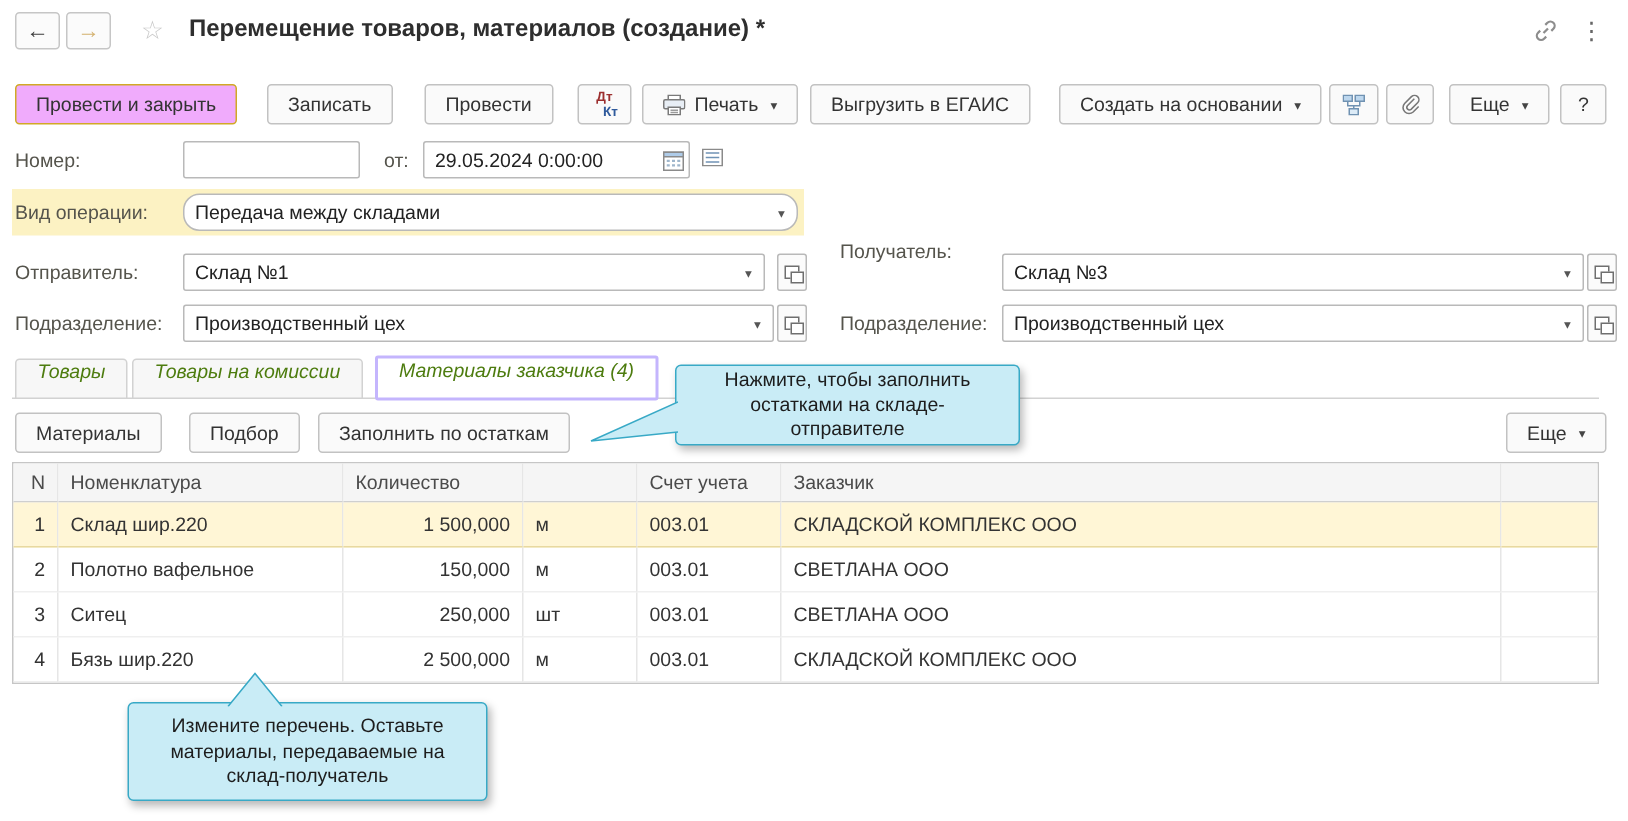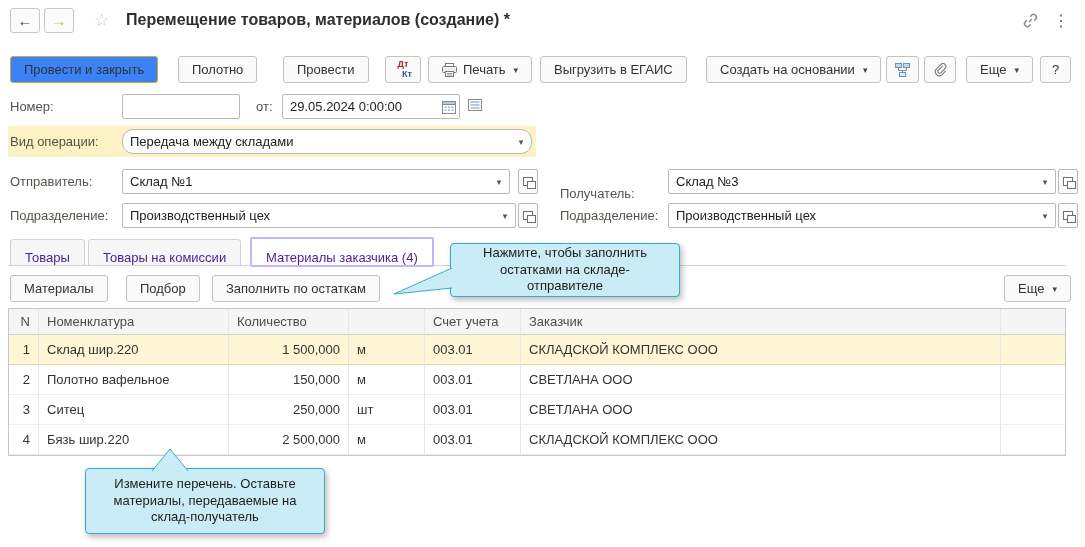--- a/index.html
+++ b/index.html
@@ -10,38 +10,38 @@
   
   .nav-btn { position:absolute; width:30px; height:25px; background:#fbfbfb; border:1px solid #c6c6c6; border-radius:3px; cursor:pointer; font-size:14px; line-height:1; display:flex; align-items:center; justify-content:center; }
   .arrow-back { color:#3b3b3b; font-size:15px; }
   .arrow-fwd { color:#d4b271; font-size:15px; }
   .star { position:absolute; color:#c9c9c9; font-size:17px; cursor:pointer; }
   .title { position:absolute; font-size:16px; font-weight:bold; color:#2e2e2e; white-space:nowrap; }
   .dots { position:absolute; color:#666; font-size:16px; cursor:pointer; }
 
   
   .btn { position:absolute; height:27px; display:inline-flex; align-items:center; gap:6px; padding:0 13px; background:#fafafa; border:1px solid #c2c2c2; border-radius:3px; font-family:inherit; font-size:13px; color:#333; cursor:pointer; white-space:nowrap; }
-  .btn.yellow { background:#3b82f6; border-color:#d1a926; }
+  .btn.yellow { background:#f0abfc; border-color:#d1a926; }
   .btn .dd { font-size:9px; color:#444; margin-left:2px; }
   .dtkt { display:flex; flex-direction:column; line-height:1; font-size:9px; color:#9c2f2f; font-weight:bold; }
   .dtkt .kt { margin-left:8px; margin-top:1px; color:#2f5a9c; }
 
   
   .lbl { position:absolute; color:#55544c; white-space:nowrap; }
   .field { position:absolute; height:25px; border:1px solid #b9b9b9; background:#fff; display:flex; align-items:stretch; border-radius:2px; }
   .field input { flex:1; min-width:0; border:0; outline:0; padding:0 7px; font:inherit; color:#222; background:transparent; }
   .fld-btn { width:20px; display:flex; align-items:center; justify-content:center; cursor:pointer; color:#555; background:transparent; border:0; font-size:9px; }
   .open-btn { position:absolute; width:20px; height:25px; border:1px solid #b9b9b9; background:#fbfbfb; border-radius:2px; display:flex; align-items:center; justify-content:center; cursor:pointer; }
   .open-ic { width:10px; height:9px; border:1px solid #6f6f6f; background:#fff; position:relative; }
   .open-ic::after { content:""; position:absolute; right:-4px; bottom:-4px; width:7px; height:6px; border:1px solid #6f6f6f; background:#fff; }
   .op-band { position:absolute; background:#fcf2c3; }
   .bare-ic { position:absolute; background:transparent; border:0; cursor:pointer; display:flex; align-items:center; justify-content:center; }
 
   
-  .tab { position:absolute; top:239px; height:27px; display:flex; align-items:flex-end; padding:0 14px; background:#f7f7f7; border:1px solid #d2d2d2; border-radius:3px 3px 0 0; color:#4c1d95; cursor:pointer; white-space:nowrap; }
+  .tab { position:absolute; top:239px; height:27px; display:flex; align-items:flex-start; padding:0 14px; background:#f7f7f7; border:1px solid #d2d2d2; border-radius:3px 3px 0 0; color:#4d7c0f; cursor:pointer; white-space:nowrap;font-style:italic; }
   .tab.active { top:237px; height:30px; background:#fff; border:2px solid #c4b5fd; border-radius:2px; z-index:5; }
   .tabline { position:absolute; height:1px; background:#d2d2d2; }
 
   
   .grid { position:absolute; left:8px; top:308px; width:1058px; border:1px solid #c6c6c6; background:#fff; }
   .trow { display:grid; grid-template-columns:30px 190px 120px 76px 96px 480px 1fr; }
   .trow > div { border-right:1px solid #e6e6e6; border-bottom:1px solid #efefef; display:flex; align-items:center; padding:0 8px; overflow:hidden; white-space:nowrap; height:30px; color:#333; }
   .trow > div:last-child { border-right:0; }
   .thead > div { height:26px; background:#f5f5f5; border-bottom:1px solid #cfcfcf; color:#4b4b4b; }
   .c-num { justify-content:flex-end; }
@@ -68,21 +68,21 @@
       <path d="M7 10l3-3" stroke="#8d8d8d" stroke-width="1.5" fill="none"></path>
       <path d="M8.2 4.6l1.4-1.4a2.8 2.8 0 0 1 4 4L12.2 8.6" stroke="#8d8d8d" stroke-width="1.5" fill="none"></path>
       <path d="M8.8 12.4l-1.4 1.4a2.8 2.8 0 0 1-4-4l1.4-1.4" stroke="#8d8d8d" stroke-width="1.5" fill="none"></path>
     </svg>
   </span>
   <span class="dots" style="left:1053px;top:11px;">⋮</span>
 </div>
 
 <div class="abs" style="left:0;top:56px;width:1085px;height:27px;">
   <button class="btn yellow" style="left:10px;top:0;">Провести и закрыть</button>
-  <button class="btn" style="left:178px;top:0;">Полотно</button>
+  <button class="btn" style="left:178px;top:0;">Записать</button>
   <button class="btn" style="left:283px;top:0;">Провести</button>
   <button class="btn" style="left:385px;top:0;padding:0 8px;">
     <span class="dtkt">
         <span>Дт</span>
         <span class="kt">Кт</span>
       </span>
   </button>
   <button class="btn" style="left:428px;top:0;">
     <svg width="15" height="14" viewBox="0 0 15 14">
       <rect x="3.5" y="0.5" width="8" height="3" fill="#fff" stroke="#7a7a7a"></rect>
@@ -159,21 +159,21 @@
 
 <span class="lbl" style="left:10px;top:174px;">Отправитель:</span>
 <div class="field" style="left:122px;top:169px;width:388px;">
   <input value="Склад №1" style="">
   <span class="fld-btn">▾</span>
 </div>
 <button class="open-btn" style="left:518px;top:169px;">
     <span class="open-ic"></span>
   </button>
 
-<span class="lbl" style="left:560px;top:186px;text-align:right;">Получатель:</span>
+<span class="lbl" style="left:560px;top:160px;text-align:right;">Получатель:</span>
 <div class="field" style="left:668px;top:169px;width:388px;">
   <input value="Склад №3" style="">
   <span class="fld-btn">▾</span>
 </div>
 <button class="open-btn" style="left:1058px;top:169px;">
     <span class="open-ic"></span>
   </button>
 
 <span class="lbl" style="left:10px;top:208px;">Подразделение:</span>
 <div class="field" style="left:122px;top:203px;width:394px;">

